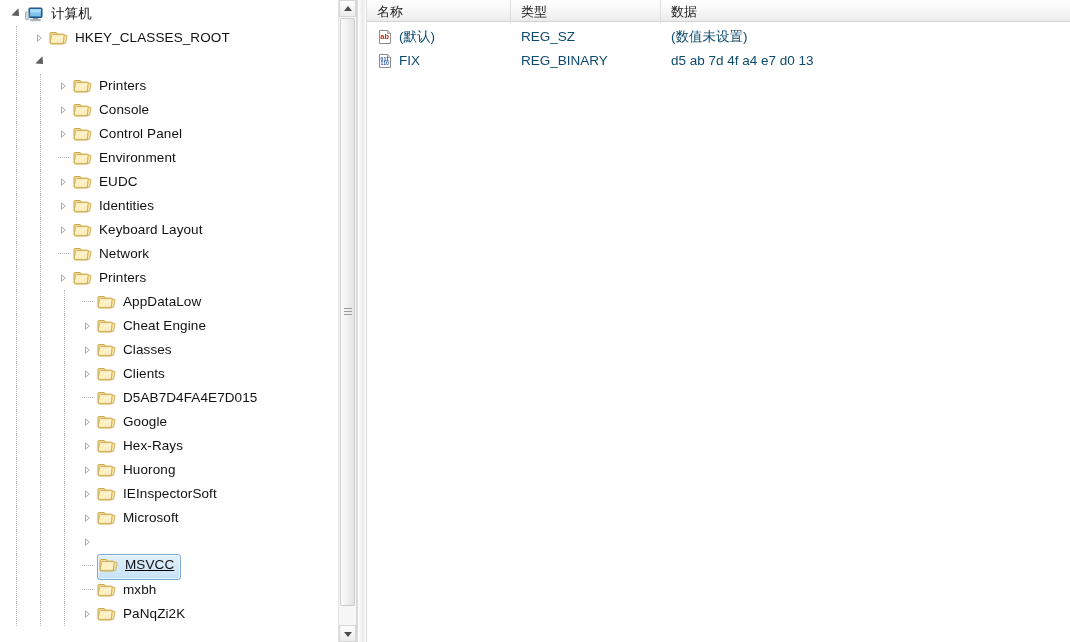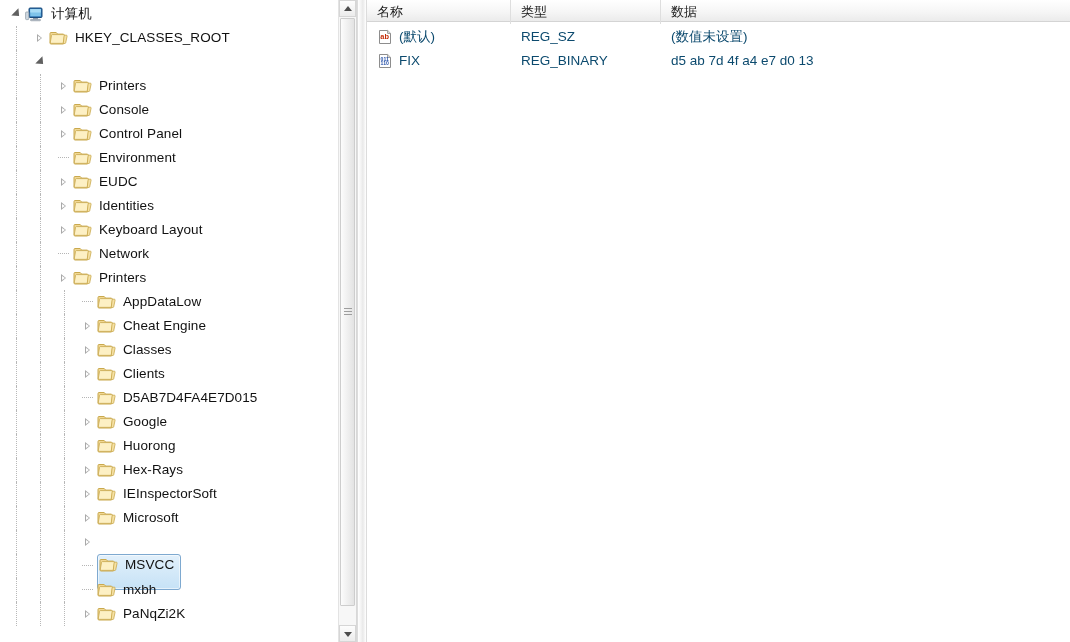--- a/index.html
+++ b/index.html
@@ -145,22 +145,23 @@
   }
 
   .tree-row.selected .sel-wrap {
     display: inline-flex;
     align-items: center;
     background: #cfe6f7;
     background: linear-gradient(to bottom, #e2f0fb 0%, #c6e2f6 100%);
     border: 1px solid #7ea9d0;
     border-radius: 3px;
     box-shadow: inset 0 0 0 1px rgba(255,255,255,.55);
-    padding: 0 4px 15px 1px;
+    padding: 0 4px 5px 1px;
     height: 19px;
+    text-decoration: underline;
   }
   .sel-wrap { display: inline-flex; align-items: center; }
 
   
   .vscroll {
     position: absolute;
     right: 0; top: 0;
     width: 17px;
     height: 642px;
     background: #f0f0f0;
@@ -620,40 +621,40 @@
               <span class="inner"></span>
             </span>
             <span class="sel-wrap">
               <span class="folder-ico">
                 <svg width="19" height="16" viewBox="0 0 19 16">
                   <path d="M2 2.5h5.2l1.5 1.6H14a1 1 0 0 1 1 1V13a1 1 0 0 1-1 1H2a1 1 0 0 1-1-1V3.5a1 1 0 0 1 1-1z" fill="#f2d894" stroke="#c9a94e" stroke-width="1"></path>
                   <path d="M3.2 4.6h11.4a1 1 0 0 1 .97 1.25L14.4 12.6a1 1 0 0 1-.97.75H2.3a1 1 0 0 1-.97-1.25L2.5 5.35a1 1 0 0 1 .7-.75z" fill="#fdf0c4" stroke="#cbab56" stroke-width=".9"></path>
                   <path d="M15.2 5.2h2.1a.8.8 0 0 1 .78 1L16.7 12.8a.9.9 0 0 1-.87.7h-1.6z" fill="#f6e1a4" stroke="#c9a94e" stroke-width=".8"></path>
                 </svg>
               </span>
+              <span class="tree-label">Hex-Rays</span>
+            </span>
+          </div>
+          <div class="tree-row">
+            <span class="vline" style="left: 16px;"></span>
+            <span class="vline" style="left: 40px;"></span>
+            <span class="vline" style="left: 64px;"></span>
+            <span class="indent" style="width: 80px;"></span>
+            <span class="twisty collapsed">
+              <span class="inner"></span>
+            </span>
+            <span class="sel-wrap">
+              <span class="folder-ico">
+                <svg width="19" height="16" viewBox="0 0 19 16">
+                  <path d="M2 2.5h5.2l1.5 1.6H14a1 1 0 0 1 1 1V13a1 1 0 0 1-1 1H2a1 1 0 0 1-1-1V3.5a1 1 0 0 1 1-1z" fill="#f2d894" stroke="#c9a94e" stroke-width="1"></path>
+                  <path d="M3.2 4.6h11.4a1 1 0 0 1 .97 1.25L14.4 12.6a1 1 0 0 1-.97.75H2.3a1 1 0 0 1-.97-1.25L2.5 5.35a1 1 0 0 1 .7-.75z" fill="#fdf0c4" stroke="#cbab56" stroke-width=".9"></path>
+                  <path d="M15.2 5.2h2.1a.8.8 0 0 1 .78 1L16.7 12.8a.9.9 0 0 1-.87.7h-1.6z" fill="#f6e1a4" stroke="#c9a94e" stroke-width=".8"></path>
+                </svg>
+              </span>
               <span class="tree-label">Huorong</span>
-            </span>
-          </div>
-          <div class="tree-row">
-            <span class="vline" style="left: 16px;"></span>
-            <span class="vline" style="left: 40px;"></span>
-            <span class="vline" style="left: 64px;"></span>
-            <span class="indent" style="width: 80px;"></span>
-            <span class="twisty collapsed">
-              <span class="inner"></span>
-            </span>
-            <span class="sel-wrap">
-              <span class="folder-ico">
-                <svg width="19" height="16" viewBox="0 0 19 16">
-                  <path d="M2 2.5h5.2l1.5 1.6H14a1 1 0 0 1 1 1V13a1 1 0 0 1-1 1H2a1 1 0 0 1-1-1V3.5a1 1 0 0 1 1-1z" fill="#f2d894" stroke="#c9a94e" stroke-width="1"></path>
-                  <path d="M3.2 4.6h11.4a1 1 0 0 1 .97 1.25L14.4 12.6a1 1 0 0 1-.97.75H2.3a1 1 0 0 1-.97-1.25L2.5 5.35a1 1 0 0 1 .7-.75z" fill="#fdf0c4" stroke="#cbab56" stroke-width=".9"></path>
-                  <path d="M15.2 5.2h2.1a.8.8 0 0 1 .78 1L16.7 12.8a.9.9 0 0 1-.87.7h-1.6z" fill="#f6e1a4" stroke="#c9a94e" stroke-width=".8"></path>
-                </svg>
-              </span>
-              <span class="tree-label">Hex-Rays</span>
             </span>
           </div>
           <div class="tree-row">
             <span class="vline" style="left: 16px;"></span>
             <span class="vline" style="left: 40px;"></span>
             <span class="vline" style="left: 64px;"></span>
             <span class="indent" style="width: 80px;"></span>
             <span class="twisty collapsed">
               <span class="inner"></span>
             </span>

